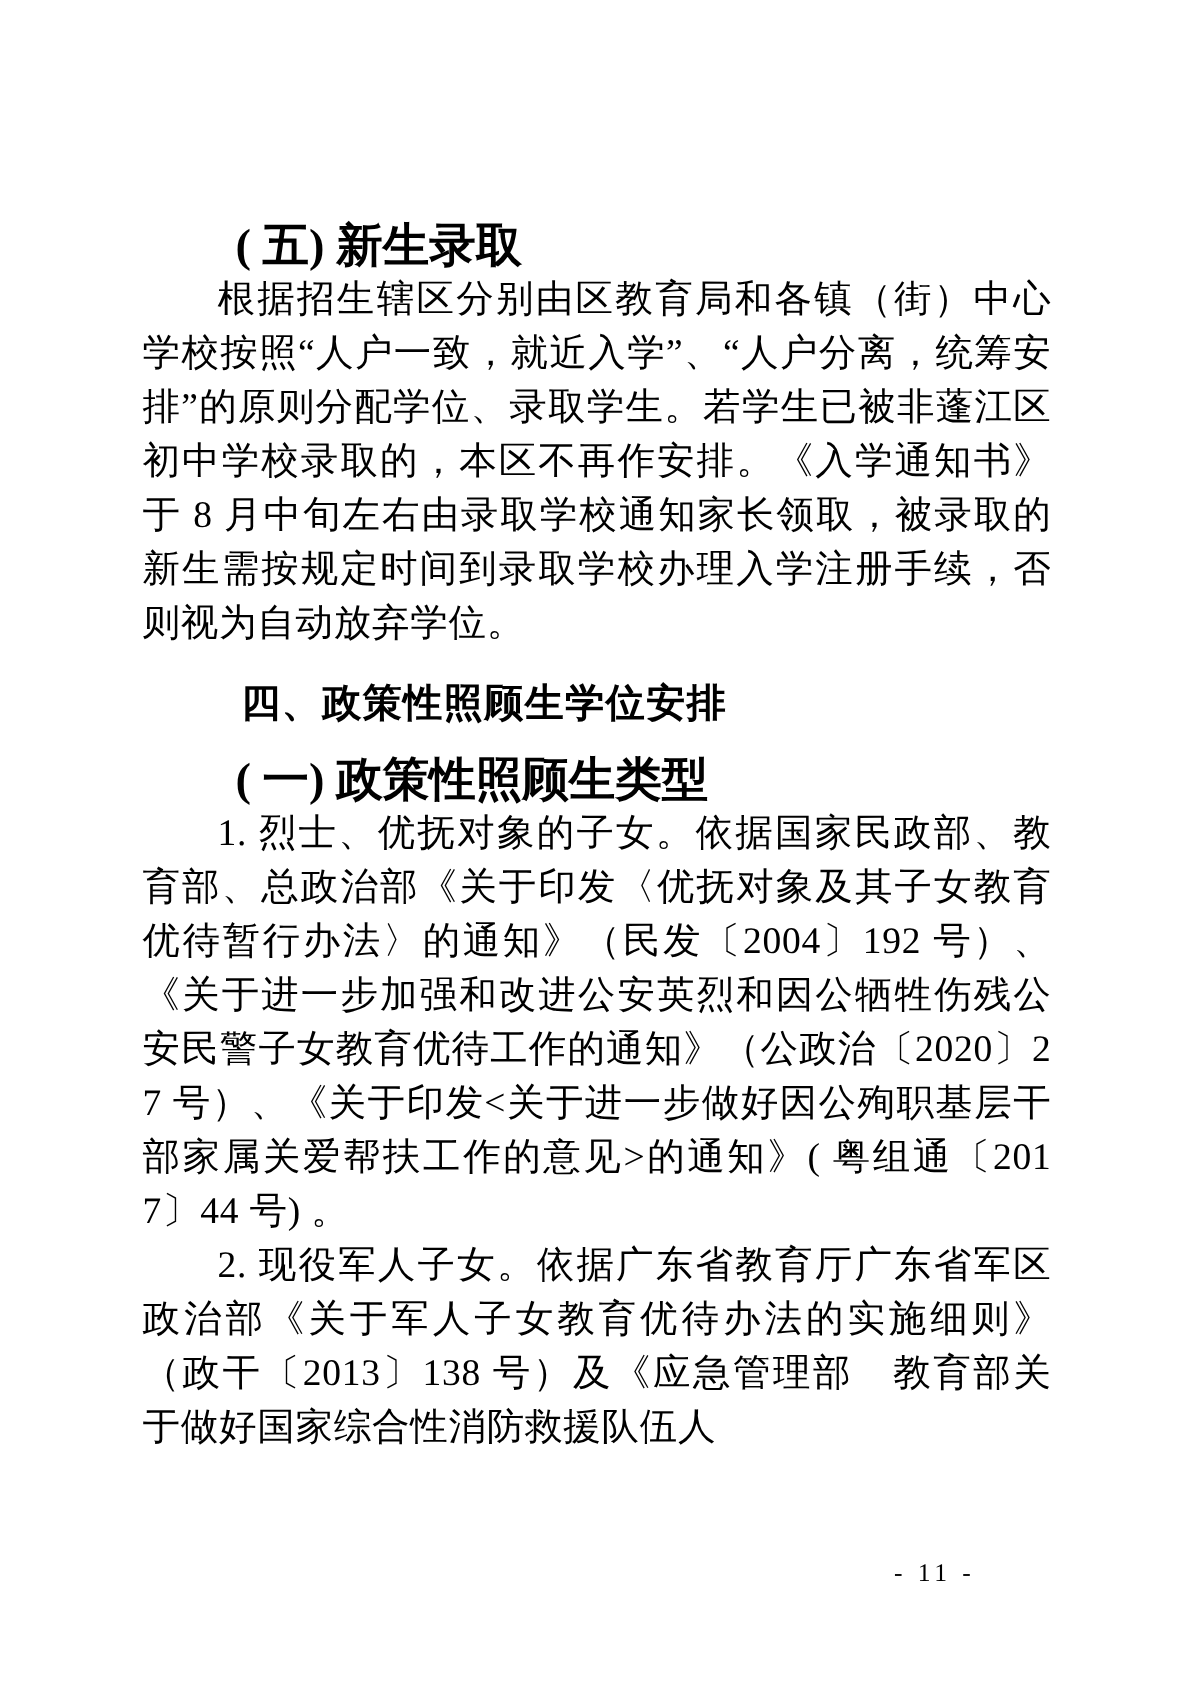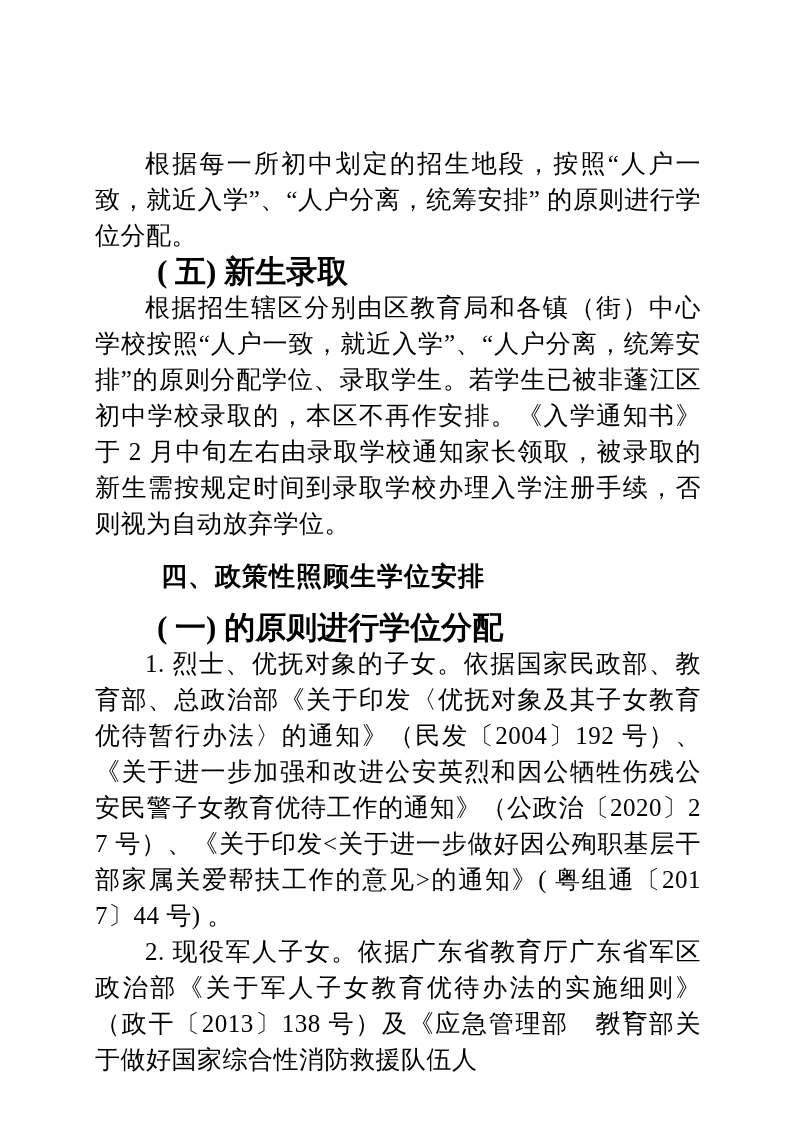--- a/index.html
+++ b/index.html
@@ -45,35 +45,34 @@
     font-size: 26px;
     line-height: 36px;
     text-indent: 1.92em;
     font-weight: 700;
     font-family: "Liberation Sans", "DejaVu Sans", sans-serif;
     letter-spacing: 1px;
   }
   .page-number {
     position: absolute;
     left: 596px;
-    top: 1007px;
+    top: 1039px;
     font-size: 17px;
     line-height: 20px;
     letter-spacing: 3px;
     font-family: "Liberation Serif", "DejaVu Serif", serif;
     color: #000000;
   }
 </style>
 </head>
 <body>
 
 <div class="page">
   <div class="content">
-    <p class="para">根据每一所初中划定的招生地段，按照“人户一致，就近入学”、“人户分离，统筹安排” 的原则进行学位分配。</p>
     <h3 class="heading-sub">( 五) 新生录取</h3>
-    <p class="para">根据招生辖区分别由区教育局和各镇（街）中心学校按照“人户一致，就近入学”、“人户分离，统筹安排”的原则分配学位、录取学生。若学生已被非蓬江区初中学校录取的，本区不再作安排。《入学通知书》于 2 月中旬左右由录取学校通知家长领取，被录取的新生需按规定时间到录取学校办理入学注册手续，否则视为自动放弃学位。</p>
+    <p class="para">根据招生辖区分别由区教育局和各镇（街）中心学校按照“人户一致，就近入学”、“人户分离，统筹安排”的原则分配学位、录取学生。若学生已被非蓬江区初中学校录取的，本区不再作安排。《入学通知书》于 8 月中旬左右由录取学校通知家长领取，被录取的新生需按规定时间到录取学校办理入学注册手续，否则视为自动放弃学位。</p>
     <h2 class="heading-main">四、政策性照顾生学位安排</h2>
-    <h3 class="heading-sub">( 一) 的原则进行学位分配</h3>
+    <h3 class="heading-sub">( 一) 政策性照顾生类型</h3>
     <p class="para">1. 烈士、优抚对象的子女。依据国家民政部、教育部、总政治部《关于印发〈优抚对象及其子女教育优待暂行办法〉的通知》（民发〔2004〕192 号）、《关于进一步加强和改进公安英烈和因公牺牲伤残公安民警子女教育优待工作的通知》（公政治〔2020〕27 号）、《关于印发&lt;关于进一步做好因公殉职基层干部家属关爱帮扶工作的意见&gt;的通知》( 粤组通〔2017〕44 号)  。</p>
     <p class="para">2. 现役军人子女。依据广东省教育厅广东省军区政治部《关于军人子女教育优待办法的实施细则》 （政干〔2013〕138 号）及《应急管理部　教育部关于做好国家综合性消防救援队伍人</p>
   </div>
   <div class="page-number">- 11 -</div>
 </div>
 
 </body></html>

